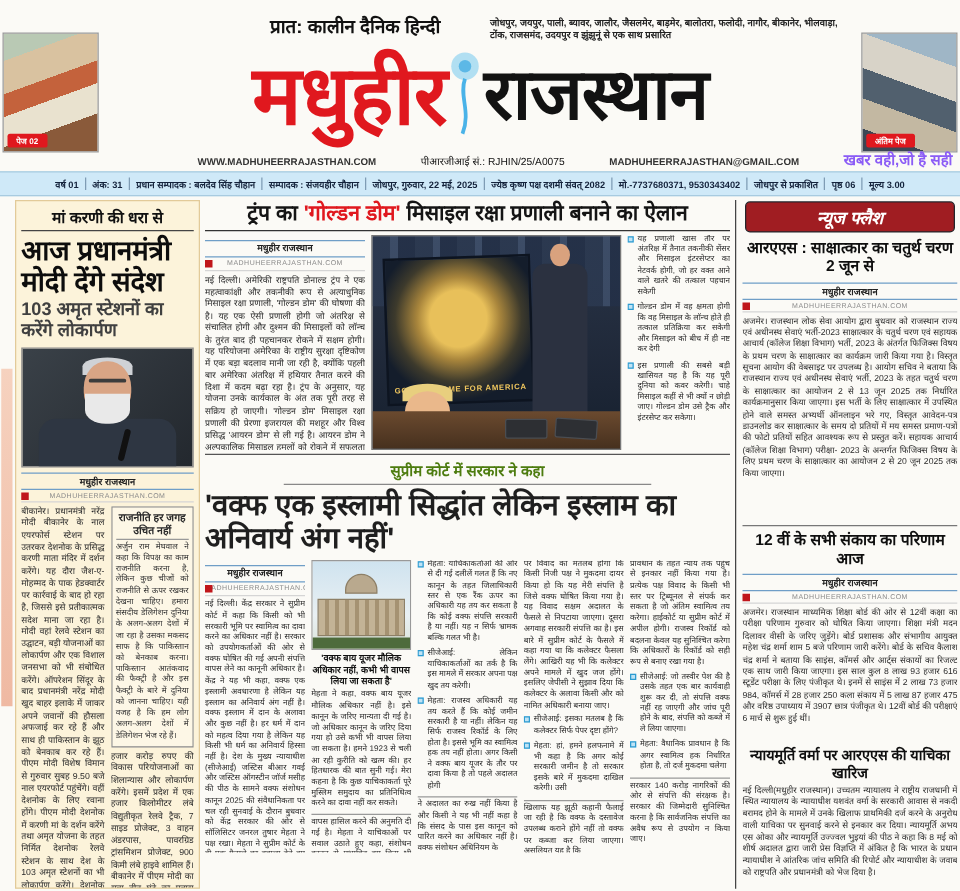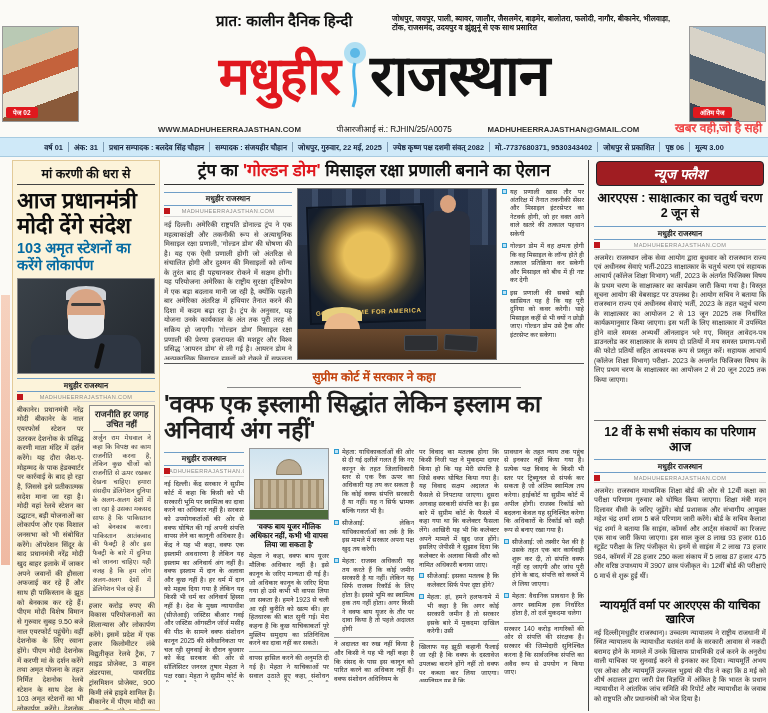--- a/index.html
+++ b/index.html
@@ -16,46 +16,46 @@
     linear-gradient(160deg,#b9c9b4 0 18%,#d9c2a0 18% 40%,#c4623c 40% 55%,#e9e2cf 55% 75%,#8a5a3a 75%);}
   .corner-photo.right{right:2px;background:
     linear-gradient(200deg,#9fb6c6 0 22%,#d8d3c8 22% 45%,#51606e 45% 65%,#c3b8a2 65% 85%,#3c4654 85%);}
   .photo-label{position:absolute;bottom:3px;left:3px;background:#e0181e;color:#fff;
     font-size:6.5px;font-weight:bold;padding:1px 7px;border-radius:2px;}
   .mast-tagline{position:absolute;left:216px;top:10px;font-size:15px;font-weight:bold;color:#111;}
   .mast-cities{position:absolute;left:392px;right:84px;top:14px;font-size:7.6px;font-weight:bold;
     color:#222;line-height:1.25;}
   .title-row{position:absolute;left:84px;right:84px;top:30px;height:86px;
     display:flex;align-items:center;justify-content:center;gap:2px;white-space:nowrap;}
-  .title-red{font-size:52px;font-weight:bold;color:#e0181e;letter-spacing:-1px;}
+  .title-red{font-size:66px;font-weight:bold;color:#e0181e;letter-spacing:-1px;}
   .title-black{font-size:57px;font-weight:bold;color:#121212;letter-spacing:-1px;}
   .peacock{width:34px;height:72px;flex:0 0 auto;margin:0 -4px;}
   .mast-subline{position:absolute;left:158px;right:6px;top:119px;display:flex;
     justify-content:space-between;align-items:baseline;gap:8px;}
   .mast-web{font-size:7.8px;font-weight:bold;color:#333;}
   .mast-prgi{font-size:8.2px;font-weight:normal;color:#111;}
   .mast-mail{font-size:7.8px;font-weight:bold;color:#333;}
-  .mast-slogan{font-size:12px;font-weight:bold;color:#ef4444;white-space:nowrap;}
+  .mast-slogan{font-size:12px;font-weight:bold;color:#8b5cf6;white-space:nowrap;}
   .info-bar{position:absolute;left:0;right:0;top:137px;height:20px;background:#cfe9f8;
     border-top:1px solid #a8cbe0;border-bottom:1px solid #a8cbe0;
     display:flex;align-items:center;justify-content:center;}
   .info-item{font-size:7.4px;font-weight:bold;color:#14233c;padding:0 5px;
     border-right:1px solid #7f9cb4;white-space:nowrap;}
   .info-item:last-child{border-right:none;}
   
   .main{position:absolute;top:158px;left:0;right:0;bottom:0;display:flex;
     padding:2px 2px 2px 12px;gap:4px;}
   .edge-strip{position:absolute;left:1px;top:295px;width:9px;height:270px;
     background:linear-gradient(#f6d2bf,#efb9a2);}
   
   .lead{width:148px;flex:0 0 auto;background:#fcf3da;border:1px solid #e2ca99;padding:4px;overflow:hidden;}
   .lead-kicker{text-align:center;font-size:12.5px;font-weight:bold;color:#111;
     border-bottom:1.5px solid #444;padding-bottom:2px;}
   .lead-headline{font-size:22px;font-weight:bold;line-height:1.12;color:#0d0d0d;margin:4px 0 2px;}
-  .lead-subhead{font-size:14.5px;font-weight:bold;line-height:1.15;color:#0369a1;margin-bottom:4px;}
+  .lead-subhead{font-size:14.5px;font-weight:bold;line-height:1.15;color:#404040;margin-bottom:4px;}
   .modi-photo{position:relative;height:96px;background:linear-gradient(135deg,#3a4148,#23282e);
     overflow:hidden;border:1px solid #888;}
   .modi-body{position:absolute;bottom:-6px;left:50%;transform:translateX(-50%);
     width:110px;height:44px;background:#2e3642;border-radius:14px 14px 0 0;}
   .modi-head{position:absolute;top:10px;left:50%;transform:translateX(-50%);
     width:38px;height:44px;background:#d9a585;border-radius:48% 48% 44% 44%;}
   .modi-hair{position:absolute;top:7px;left:50%;transform:translateX(-50%);
     width:40px;height:14px;background:#cfd2d6;border-radius:50% 50% 0 0;}
   .modi-beard{position:absolute;top:36px;left:50%;transform:translateX(-50%);
     width:36px;height:24px;background:#e9e9e9;border-radius:0 0 46% 46%;}
@@ -107,21 +107,21 @@
     border:1px solid #4a4d52;border-radius:2px;}
   .phone.p1{right:58px;}
   .phone.p2{right:18px;transform:rotate(4deg);}
   .trump-bullets{width:82px;flex:0 0 auto;overflow:hidden;}
   .bullet-item{display:flex;gap:3px;margin-bottom:4px;}
   .blue-sq{flex:0 0 auto;width:5px;height:5px;margin-top:1px;
     background:#bfe3f5;border:1px solid #2d9bd0;}
   .bullet-text{font-size:6.4px;line-height:1.32;text-align:justify;color:#2a2a2a;}
   
   .waqf{margin-top:3px;flex:1;overflow:hidden;}
-  .waqf-kicker{text-align:center;font-size:12px;font-weight:bold;color:#c2410c;padding:1px 0 2px;
+  .waqf-kicker{text-align:center;font-size:12px;font-weight:bold;color:#4d7c0f;padding:1px 0 2px;
     border-bottom:1px solid #888;width:70%;margin:0 auto;}
   .waqf-headline{font-size:23.5px;font-weight:bold;line-height:1.13;color:#1f1f1f;
     text-align:left;margin:3px 0 4px;}
   .waqf-cols{display:flex;gap:5px;height:234px;overflow:hidden;}
   .waqf-col{flex:1;font-size:6.5px;line-height:1.34;text-align:justify;color:#2a2a2a;overflow:hidden;}
   .sc-photo{position:relative;height:72px;background:linear-gradient(#cfe3ef,#e9f0f3 62%,#dbe4da);
     border:1px solid #999;overflow:hidden;margin-bottom:2px;}
   .sc-dome{position:absolute;left:50%;transform:translateX(-50%);top:10px;width:26px;height:16px;
     background:#b9a98e;border-radius:13px 13px 0 0;border:1px solid #8d7f66;}
   .sc-body{position:absolute;left:4px;right:4px;bottom:10px;height:30px;

